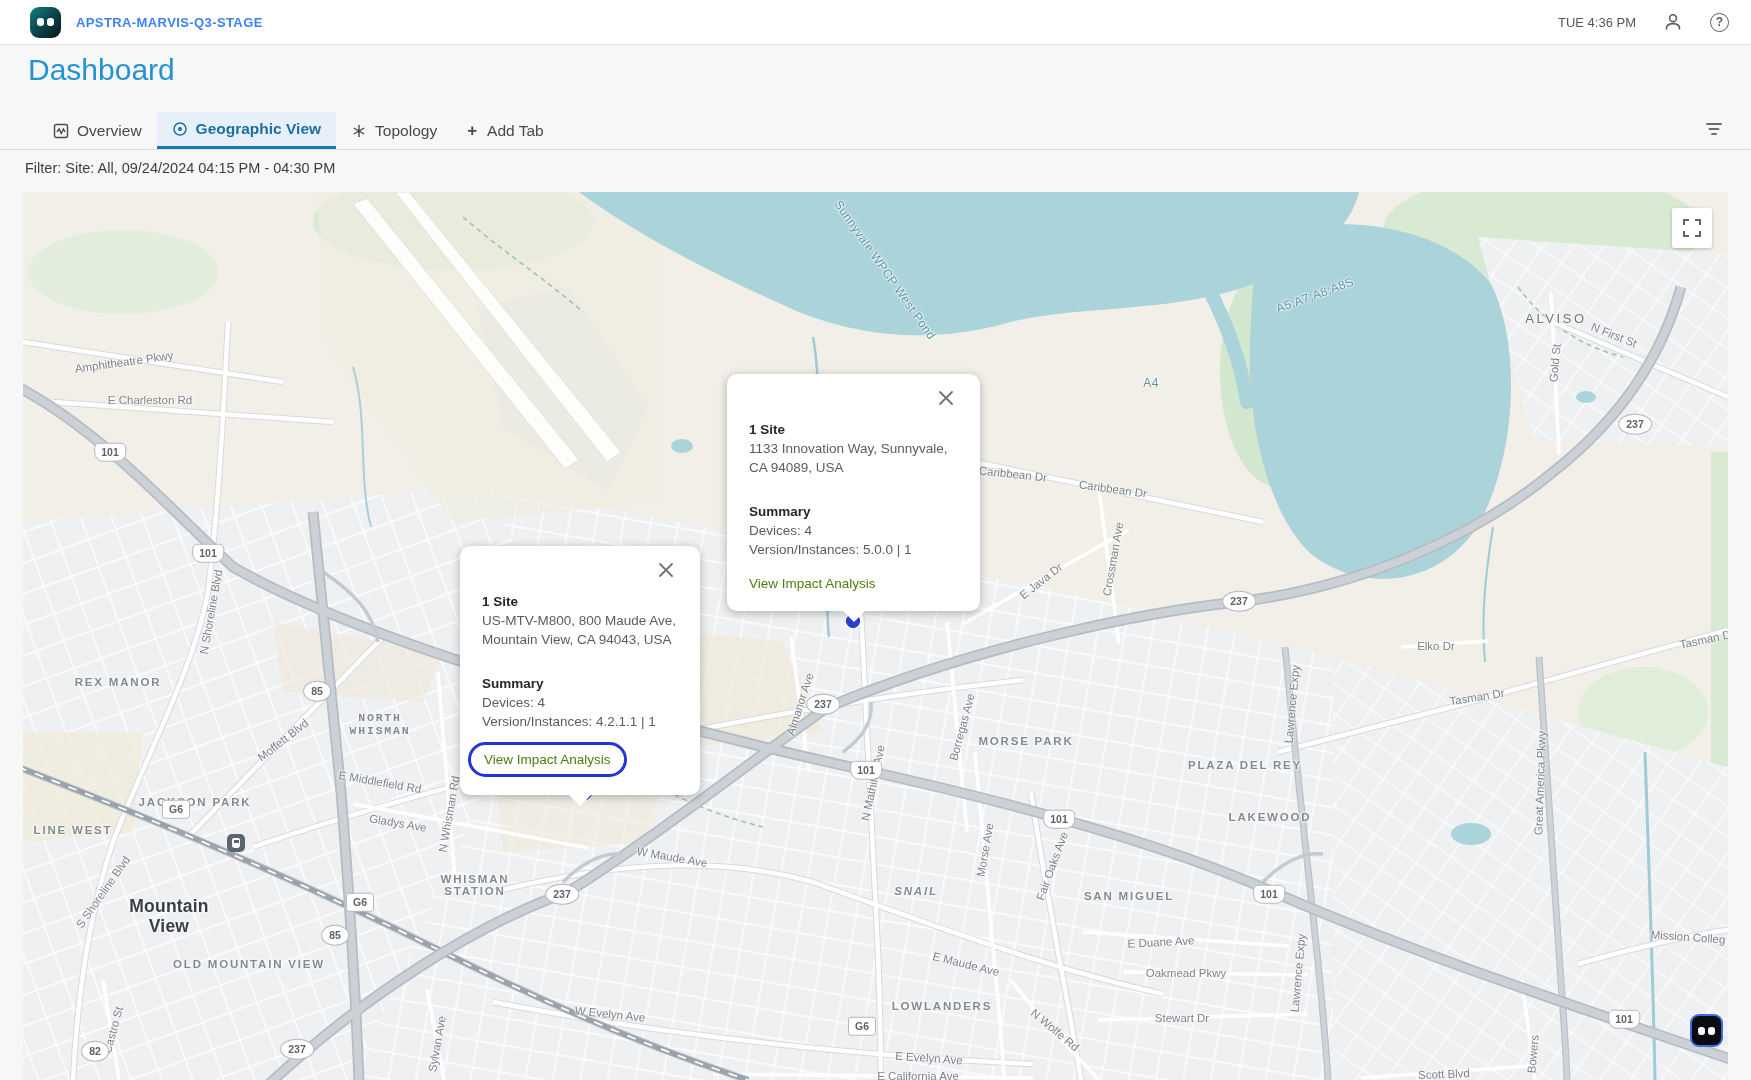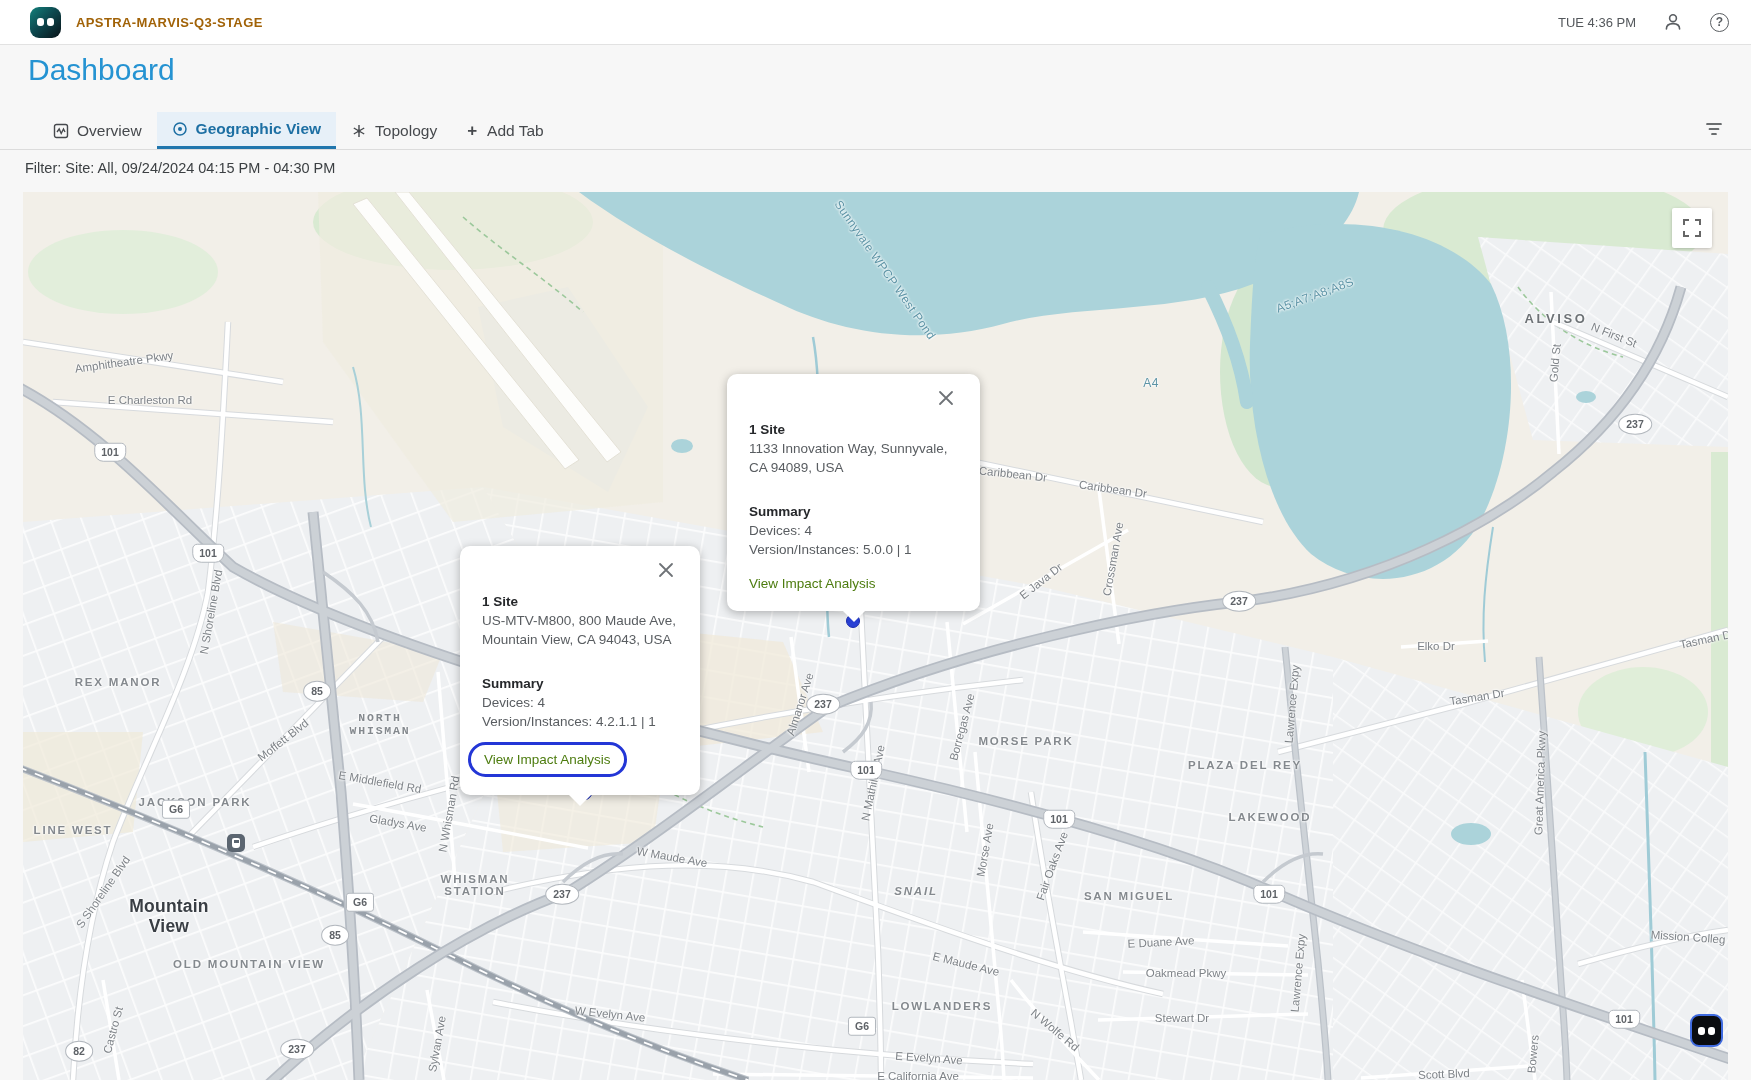--- a/index.html
+++ b/index.html
@@ -6,21 +6,21 @@
     font-family:"Liberation Sans",sans-serif;background:#f7f7f7;position:relative}
   *{box-sizing:border-box}
 
   
   .topbar{position:absolute;left:0;top:0;width:1751px;height:45px;background:#fff;
     border-bottom:1px solid #e2e2e2;display:flex;align-items:center;padding:0 22px;z-index:40}
   .brand-logo{width:31px;height:31px;border-radius:9px;margin-left:8px;
     background:linear-gradient(135deg,#13817c 0%,#0d4a50 45%,#0a1218 100%);
     display:flex;align-items:center;justify-content:center;gap:3px;flex:0 0 auto}
   .brand-logo .eye{width:7px;height:8px;border-radius:3px;background:#fff}
-  .org-name{margin-left:15px;font-size:13px;font-weight:700;letter-spacing:.4px;color:#a16207}
+  .org-name{margin-left:15px;font-size:13px;font-weight:700;letter-spacing:.4px;color:#3b82f6}
   .topbar-right{margin-left:auto;display:flex;align-items:center;gap:26px}
   .clock{font-size:13px;color:#54585c}
   .icon-btn{width:22px;height:22px;display:flex;align-items:center;justify-content:center;cursor:pointer}
   .help-circle{width:19px;height:19px;border:1.6px solid #5a5e62;border-radius:50%;
     font-size:12px;font-weight:700;color:#5a5e62;display:flex;align-items:center;justify-content:center}
 
   
   .page-title{position:absolute;left:28px;top:53px;font-size:30px;font-weight:400;color:#2593d2;z-index:30}
   .tabs-row{position:absolute;left:0;top:113px;width:1751px;height:37px;border-bottom:1px solid #dcdcdc;z-index:30}
   .tabs{position:absolute;left:38px;bottom:0;display:flex;align-items:stretch}
@@ -35,21 +35,21 @@
   
   .map{position:absolute;left:23px;top:192px;width:1705px;height:888px;background:#f2efe8;
     overflow:hidden;z-index:10}
   .map svg.base{position:absolute;left:0;top:0}
   .overlay{position:absolute;left:0;top:0;width:100%;height:100%;pointer-events:none}
 
   .lbl{position:absolute;transform:translate(-50%,-50%) rotate(var(--r,0deg));
     white-space:pre;text-align:center;pointer-events:none;
     text-shadow:0 0 3px #fff,0 0 3px #fff,0 0 2px rgba(255,255,255,.9)}
   .lbl.area{font-size:11.5px;font-weight:700;letter-spacing:1.8px;color:#84898e}
-  .lbl.town{font-size:13px;font-weight:700;letter-spacing:2.6px;color:#6d7276}
+  .lbl.town{font-size:13px;font-weight:400;letter-spacing:2.6px;color:#6d7276}
   .lbl.city{font-size:17.5px;font-weight:700;color:#393e44;line-height:1.15;letter-spacing:.2px}
   .lbl.road{font-size:11.5px;color:#7e8avoid;color:#7e8388}
   .lbl.water{font-size:12px;color:#5d94a6;letter-spacing:.4px}
   .shield{position:absolute;transform:translate(-50%,-50%);background:#fff;color:#5f6368;
     font-size:10.5px;font-weight:700;line-height:1;padding:3px 6px;border:1px solid #b3b8be;
     pointer-events:none}
   .shield.us{border-radius:5px 5px 9px 9px}
   .shield.oval{border-radius:50%;padding:4px 7px}
   .shield.rect{border-radius:3px}
 
@@ -362,21 +362,21 @@
       <span class="shield oval" style="left: 800px; top: 512px;">237</span>
       <span class="shield oval" style="left: 1216px; top: 409px;">237</span>
       <span class="shield oval" style="left: 539px; top: 702px;">237</span>
       <span class="shield oval" style="left: 274px; top: 857px;">237</span>
       <span class="shield oval" style="left: 1612px; top: 232px;">237</span>
       <span class="shield oval" style="left: 294px; top: 499px;">85</span>
       <span class="shield oval" style="left: 312px; top: 743px;">85</span>
       <span class="shield rect" style="left: 153px; top: 617px;">G6</span>
       <span class="shield rect" style="left: 337px; top: 710px;">G6</span>
       <span class="shield rect" style="left: 839px; top: 834px;">G6</span>
-      <span class="shield oval" style="left: 56px; top: 859px;">82</span>
+      <span class="shield oval" style="left: 72px; top: 859px;">82</span>
     </div>
 
   <div class="train-icon" style="left:213px;top:651px">
       <i></i>
     </div>
 
   <div id="map-markers">
       <div class="marker" style="left: 830px; top: 429px;"></div>
       <div class="marker" style="left: 562px; top: 601px;"></div>
     </div>

